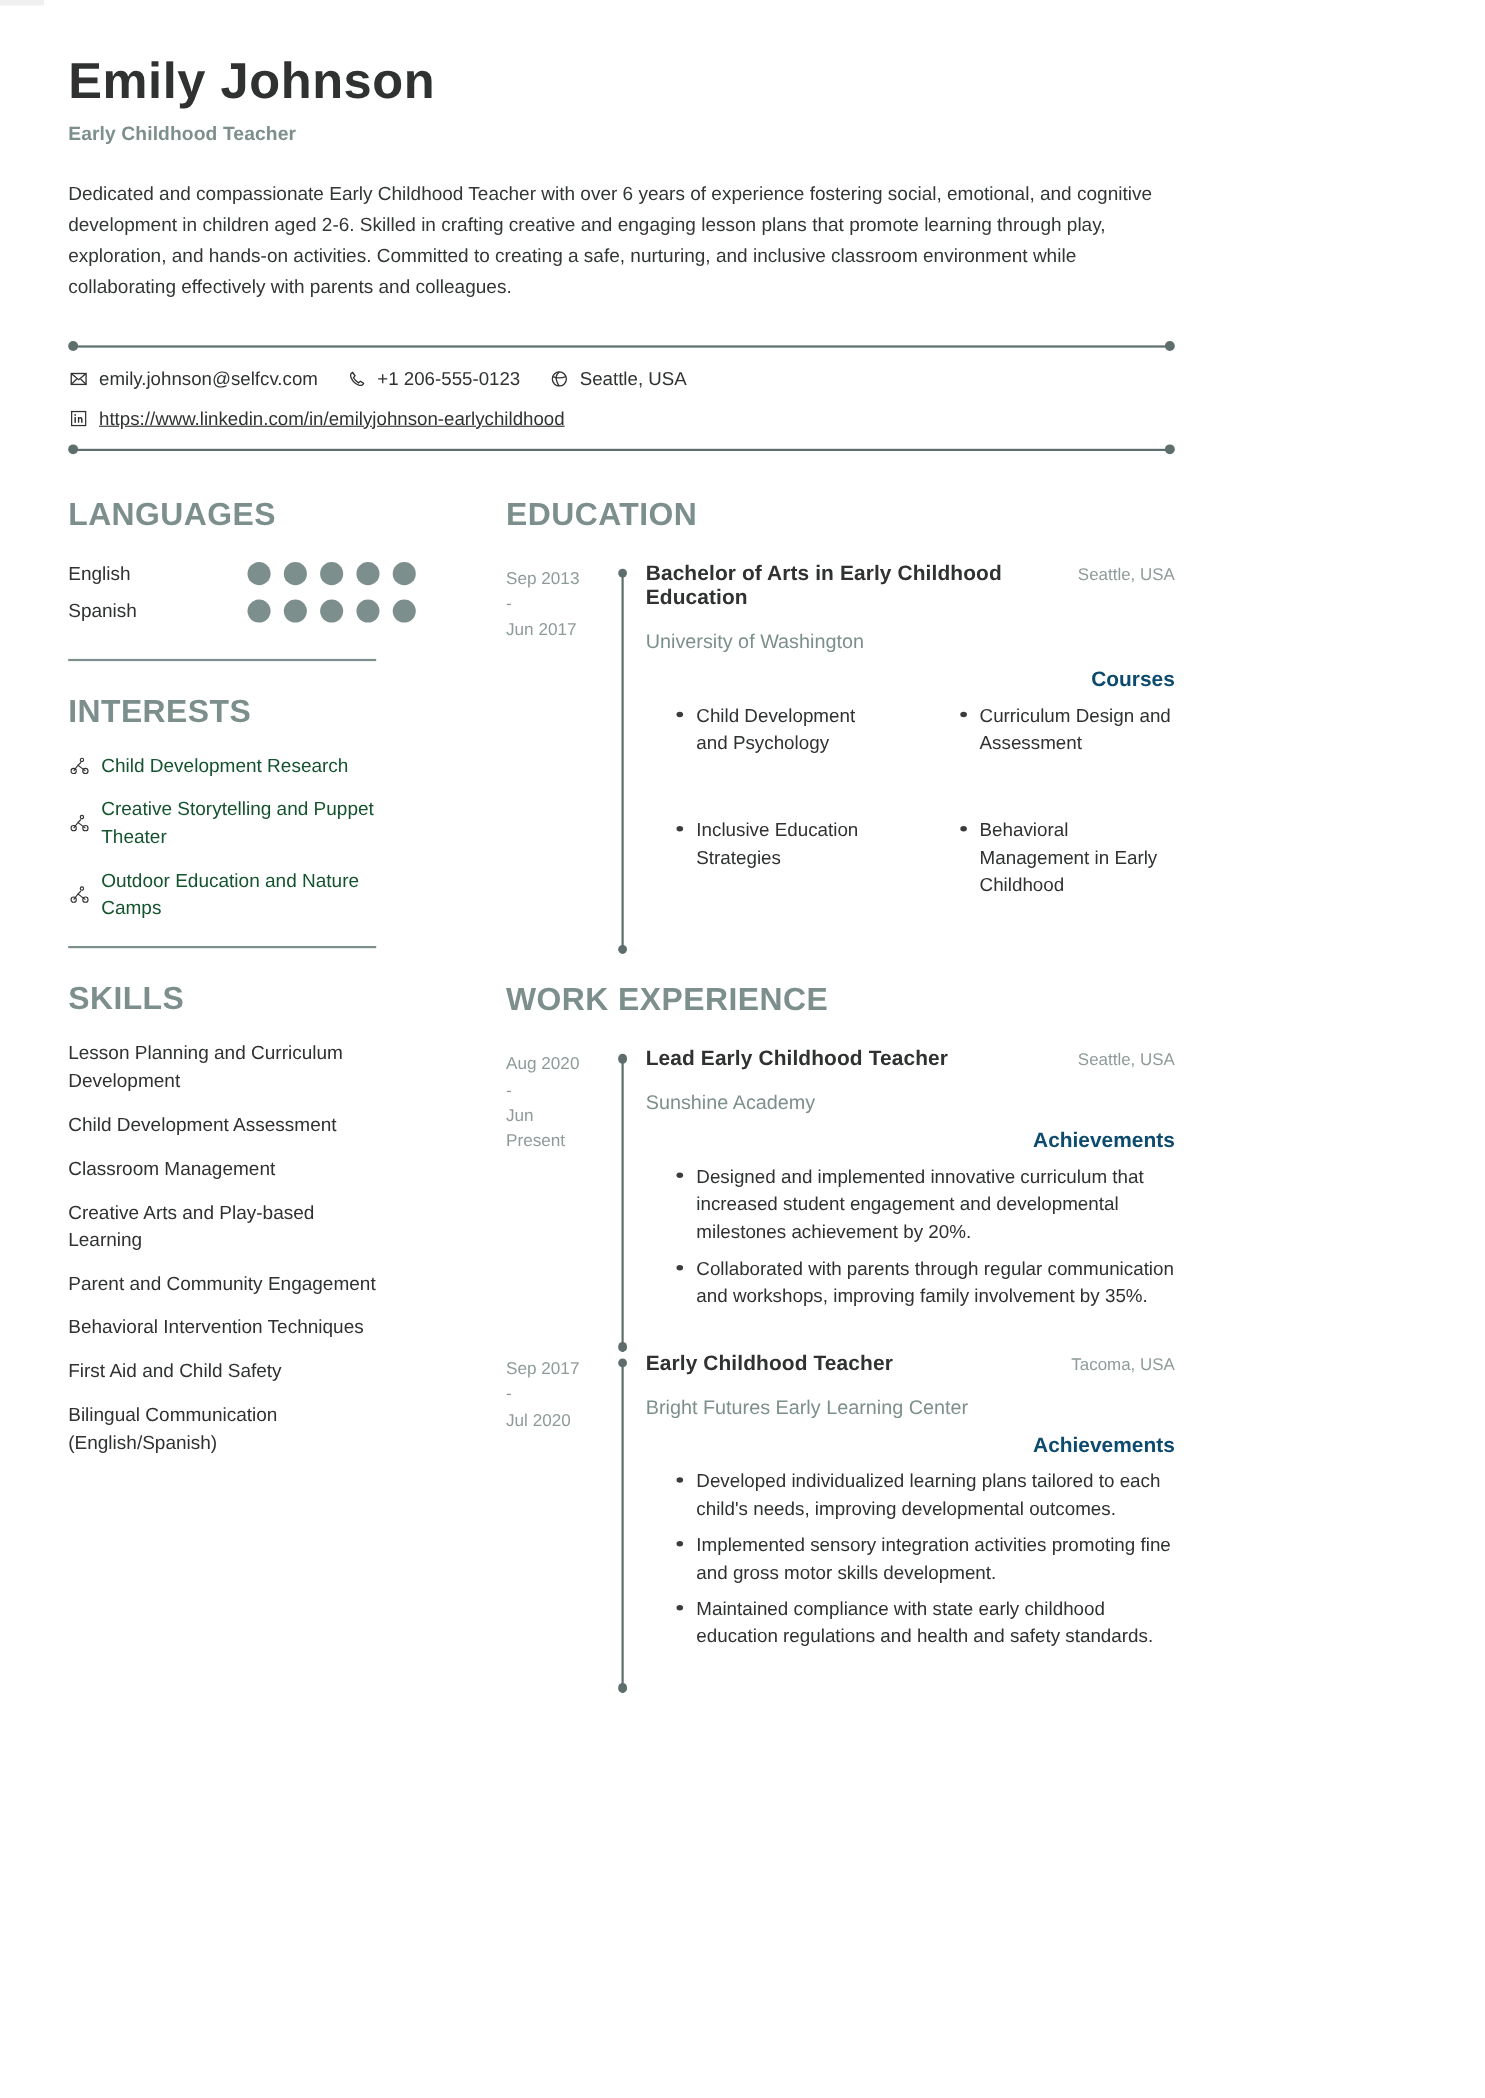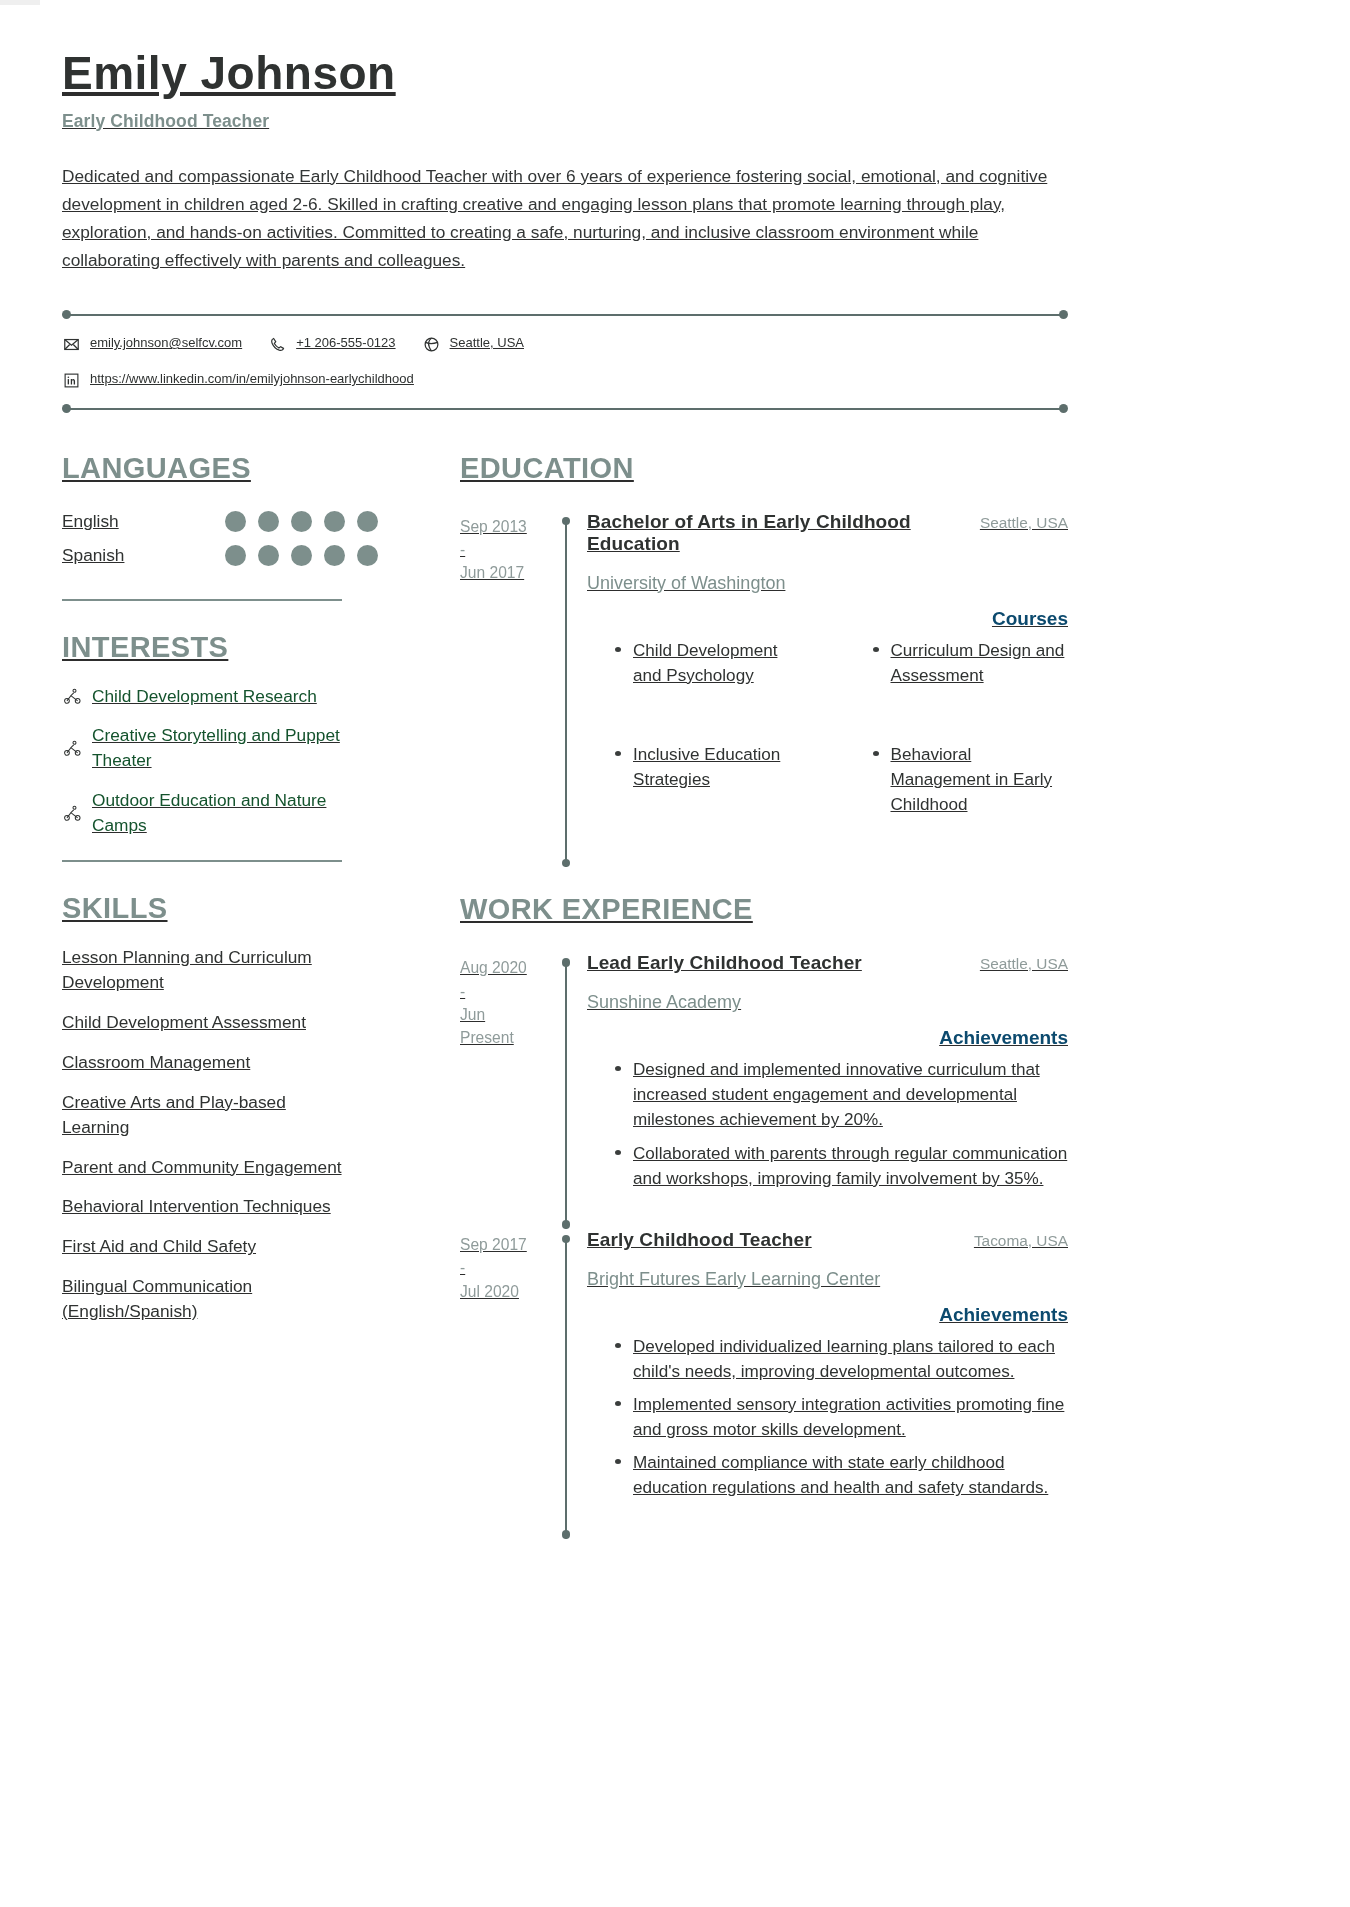--- a/index.html
+++ b/index.html
@@ -9,21 +9,20 @@
     background: #ffffff;
     font-family: "Liberation Sans", sans-serif;
     color: #2d2d2d;
   }
   .page {
     position: relative;
     width: 1130px;
     height: 1907px;
     padding: 48px 62px 0 62px;
     background: #fff;
-    text-decoration: underline;
   }
 
   
   .name {
     font-size: 46px;
     font-weight: bold;
     letter-spacing: 0.5px;
     color: #2f3231;
     line-height: 1.12;
   }
@@ -63,21 +62,21 @@
   .contact-rows { padding: 14px 0 12px 0; }
   .contact-line {
     display: flex;
     align-items: center;
     gap: 26px;
     min-height: 30px;
   }
   .contact-item {
     display: flex;
     gap: 9px;
-    font-size: 13px;
+    font-size: 17px;
     color: #2f3231;
     white-space: nowrap;
   }
   .contact-item .ico {
     display: inline-flex;
     align-items: center;
     justify-content: center;
     width: 19px; height: 19px;
     flex: 0 0 19px;
   }

